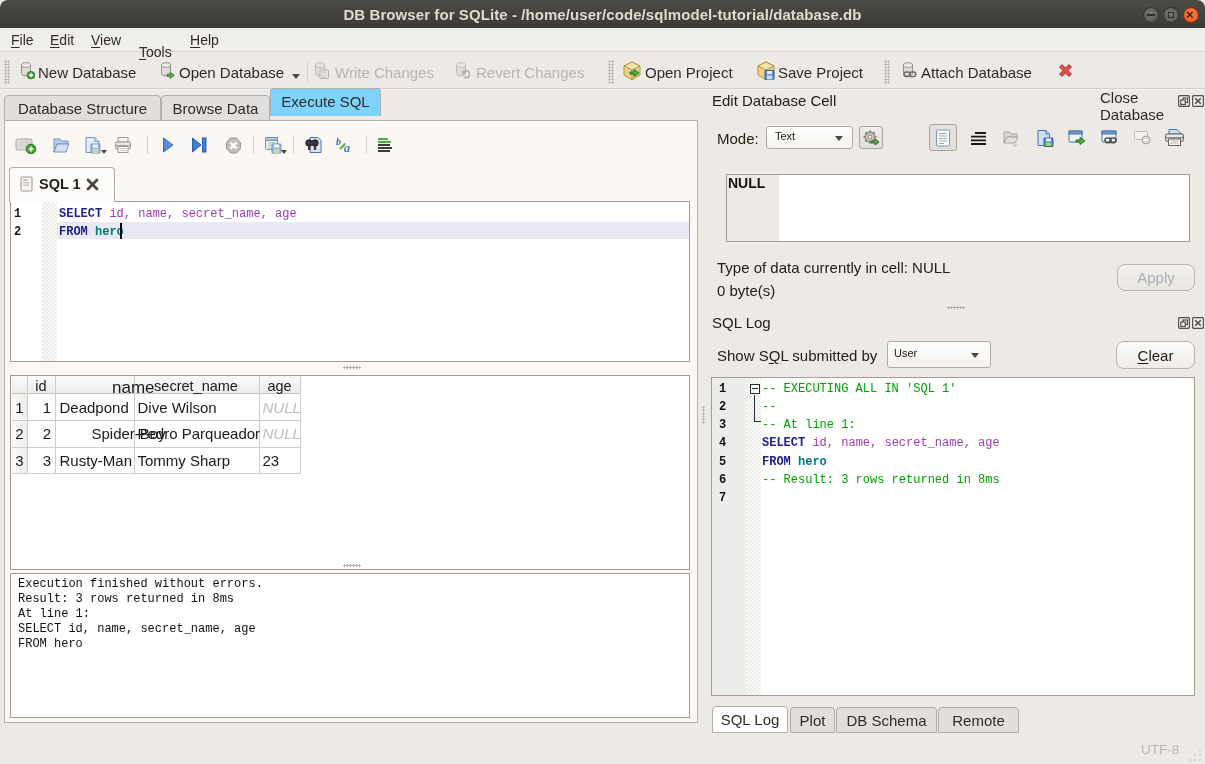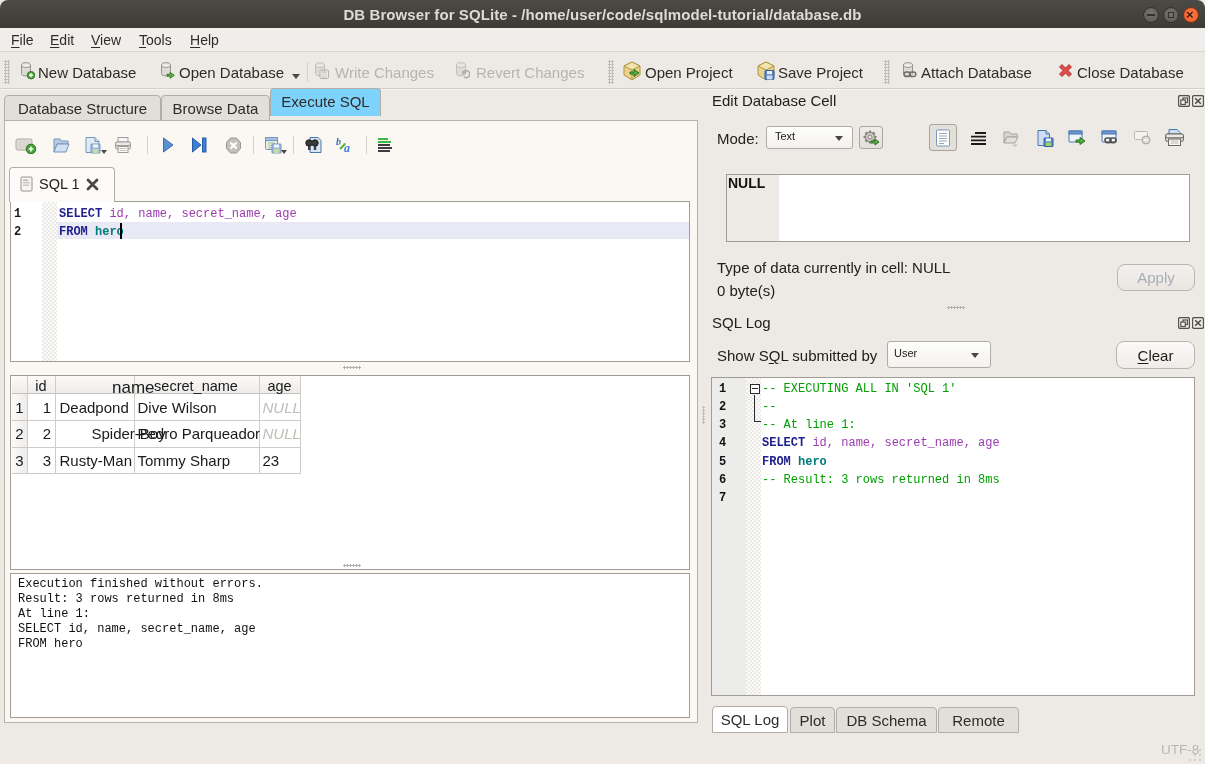--- a/index.html
+++ b/index.html
@@ -40,21 +40,21 @@
 <div class="abs" style="left:1147px; top:14px; width:8px; height:2px; background:#32302c; z-index:2;"></div>
 <div class="abs winbtn" style="left:1163px; background:radial-gradient(circle at 50% 40%,#787670,#56544e); border:1px solid #35332f;"></div>
 <div class="abs" style="left:1167.5px; top:11.5px; width:6px; height:6px; border:1.5px solid #32302c; z-index:2;"></div>
 <div class="abs winbtn" style="left:1183px; background:radial-gradient(circle at 50% 40%,#f8794b,#ee5a20); border:1px solid #7a3214;"></div>
 <div class="abs" style="left:1186px; top:10px; color:#3a1c0a; font-size:13px; font-weight:bold; z-index:2; line-height:10px;">×</div>
 
 <div class="abs menubar"></div>
 <div class="abs menuitem" style="left:11px;"><u>F</u>ile</div>
 <div class="abs menuitem" style="left:50px;"><u>E</u>dit</div>
 <div class="abs menuitem" style="left:91px;"><u>V</u>iew</div>
-<div class="abs menuitem" style="left:139px;"><u>T</u>ools</div>
+<div class="abs menuitem" style="left:139px;margin-top:12px;"><u>T</u>ools</div>
 <div class="abs menuitem" style="left:190px;"><u>H</u>elp</div>
 
 <div class="abs handle" style="left:4px; top:60px; height:24px;"></div>
 <svg class="abs" style="left:21px; top:62px;" width="14" height="18" viewBox="0 0 14 18">
     <ellipse cx="5" cy="3" rx="4.5" ry="2.3" fill="#e9e7e4" stroke="#97938c"></ellipse>
     <path d="M0.5 3 v8.6 a4.5 2.3 0 0 0 9 0 v-8.6" fill="#dedbd7" stroke="#97938c"></path>
     <path d="M0.5 3 a4.5 2.3 0 0 0 9 0" fill="#f5f4f2" stroke="#97938c"></path>
     <circle cx="10" cy="13.2" r="3.8" fill="#47a437" stroke="#2c7020" stroke-width="0.8"></circle>
     <path d="M10 11.2 v4 M8 13.2 h4" stroke="#fff" stroke-width="1.4"></path>
   </svg>
@@ -107,21 +107,21 @@
     <ellipse cx="5" cy="3" rx="4.5" ry="2.3" fill="#e9e7e4" stroke="#97938c"></ellipse>
     <path d="M0.5 3 v8.6 a4.5 2.3 0 0 0 9 0 v-8.6" fill="#dedbd7" stroke="#97938c"></path>
     <path d="M0.5 3 a4.5 2.3 0 0 0 9 0" fill="#f5f4f2" stroke="#97938c"></path>
     <rect x="1" y="10" width="6.2" height="4.6" rx="2.3" fill="none" stroke="#716d66" stroke-width="1.5"></rect>
     <rect x="6.6" y="10" width="6.2" height="4.6" rx="2.3" fill="none" stroke="#716d66" stroke-width="1.5"></rect>
   </svg>
 <div class="abs toolbar-text" style="left:921px;">Attach Database</div>
 <svg class="abs" style="left:1057px; top:62px;" width="17" height="17" id="ic-closedb" viewBox="0 0 17 17">
     <path d="M2.5 5 L5 2.5 L8.5 6 L12 2.5 L14.5 5 L11 8.5 L14.5 12 L12 14.5 L8.5 11 L5 14.5 L2.5 12 L6 8.5 z" fill="#e14b4b" stroke="#9e2525" stroke-width="0.8"></path>
   </svg>
-<div class="abs toolbar-text" style="left:1077px;">Close Database</div>
+<div class="abs toolbar-text" style="left:1100px;margin-top:25px;">Close Database</div>
 
 <div class="abs tab" style="left:4px; width:157px;">Database Structure</div>
 <div class="abs tab" style="left:161px; width:109px;">Browse Data</div>
 <div class="abs tab active" style="left:270px; width:111px;">Execute SQL</div>
 
 <div class="abs lframe"></div>
 
 <svg class="abs" style="left:15px; top:137px;" width="22" height="17" id="ic-etab" viewBox="0 0 22 17">
     <rect x="1" y="2" width="16" height="11" rx="2" fill="#e7e5e1" stroke="#a8a49d"></rect>
     <rect x="2.5" y="3.5" width="13" height="8" rx="1" fill="#d9d6d1"></rect>
@@ -193,21 +193,21 @@
     <path d="M1 14 h12" stroke="#1a1a1a" stroke-width="1.7"></path>
   </svg>
 
 <div class="abs" style="left:9px; top:167px; width:106px; height:35px; background:#fdfbf9; border:1px solid #b2ada6; border-bottom:none; border-radius:4px 4px 0 0; z-index:2;"></div>
 <svg class="abs" style="left:20px; top:176px; z-index:3;" width="14" height="16" id="ic-sqldoc" viewBox="0 0 14 16">
     <rect x="1" y="1" width="11" height="14" rx="1" fill="#f6f5f3" stroke="#9a968f"></rect>
     <rect x="3" y="3.5" width="5" height="1.4" fill="#b8b4ad"></rect>
     <rect x="3" y="6" width="7" height="1.4" fill="#c8c5bf"></rect>
     <rect x="3" y="8.5" width="6" height="1.4" fill="#c8c5bf"></rect>
   </svg>
-<div class="abs" style="left:39px; top:176px; font-size:14.5px; font-weight:normal; color:#232019; z-index:3;">SQL 1</div>
+<div class="abs" style="left:39px; top:176px; font-size:14.5px; font-weight:bold; color:#232019; z-index:3;">SQL 1</div>
 <svg class="abs" style="left:86px; top:178px; z-index:3;" width="13" height="13" id="ic-closetab" viewBox="0 0 13 13">
     <path d="M2 2 L11 11 M11 2 L2 11" stroke="#4a4741" stroke-width="2.8" stroke-linecap="round"></path>
   </svg>
 
 <div class="abs ebox"></div>
 <div class="abs" style="left:11px; top:202px; width:31px; height:159px; background:#ffffff;"></div>
 <div class="abs" style="left:42px; top:202px; width:15px; height:159px; background:#fff; background-image:conic-gradient(#eceae6 25%, #fcfbfa 0 50%, #eceae6 0 75%, #fcfbfa 0); background-size:4px 4px;"></div>
 <div class="abs mono" style="left:14px; top:205.2px; font-size:12px; line-height:18px; color:#1a1a1a; font-weight:bold;">1<br>2</div>
 <div class="abs" style="left:57px; top:222px; width:632px; height:17px; background:#e8e9f4;"></div>
 <div class="abs mono" style="left:59px; top:205.2px; font-size:12px; line-height:18px; white-space:pre;"><span class="kw">SELECT</span> <span class="idf">id, name, secret_name, age</span><br><span class="kw">FROM</span> <span class="tbl-name">hero</span></div>
@@ -358,21 +358,21 @@
 <div class="abs" style="left:751.5px; top:388px; width:6px; height:1.4px; background:#2a2a2a;"></div>
 <div class="abs" style="left:754px; top:394.5px; width:1.4px; height:27px; background:#2a2a2a;"></div>
 <div class="abs" style="left:754px; top:420.5px; width:7px; height:1.4px; background:#2a2a2a;"></div>
 <div class="abs mono" style="left:762px; top:379.8px; font-size:12px; line-height:18.2px; white-space:pre;"><span class="cmt">-- EXECUTING ALL IN 'SQL 1'</span><br><span class="cmt">--</span><br><span class="cmt">-- At line 1:</span><br><span class="kw">SELECT</span> <span class="idf">id, name, secret_name, age</span><br><span class="kw">FROM</span> <span class="tbl-name">hero</span><br><span class="cmt">-- Result: 3 rows returned in 8ms</span></div>
 
 <div class="abs btab active" style="left:712px; top:706px; width:76px; height:27px;">SQL Log</div>
 <div class="abs btab" style="left:790px; top:707px; width:45px;">Plot</div>
 <div class="abs btab" style="left:836px; top:707px; width:101px;">DB Schema</div>
 <div class="abs btab" style="left:938px; top:707px; width:81px;">Remote</div>
 
-<div class="abs" style="left:1141px; top:741.5px; font-size:13.5px; color:#b9b6b0;margin-left:20px;">UTF-8</div>
+<div class="abs" style="left:1141px; top:741.5px; font-size:13.5px; color:#b9b6b0;">UTF-8</div>
 
 <div class="abs" style="left:702px; top:406px; width:3px; height:18px; background-image:radial-gradient(#c2beb7 1px, transparent 1.1px); background-size:3px 3px;"></div>
 
 <div class="abs" style="left:0px; top:88px; width:1205px; height:1px; background:#d3cfc9;"></div>
 <div class="abs" style="left:0px; top:89px; width:1205px; height:1px; background:#f6f5f3;"></div>
 <svg class="abs" style="left:1188px; top:748px;" width="14" height="14" viewBox="0 0 14 14">
     <g fill="#c9c5bf">
       <circle cx="12" cy="2" r="1"></circle>
       <circle cx="12" cy="7" r="1"></circle>
       <circle cx="7" cy="7" r="1"></circle>

